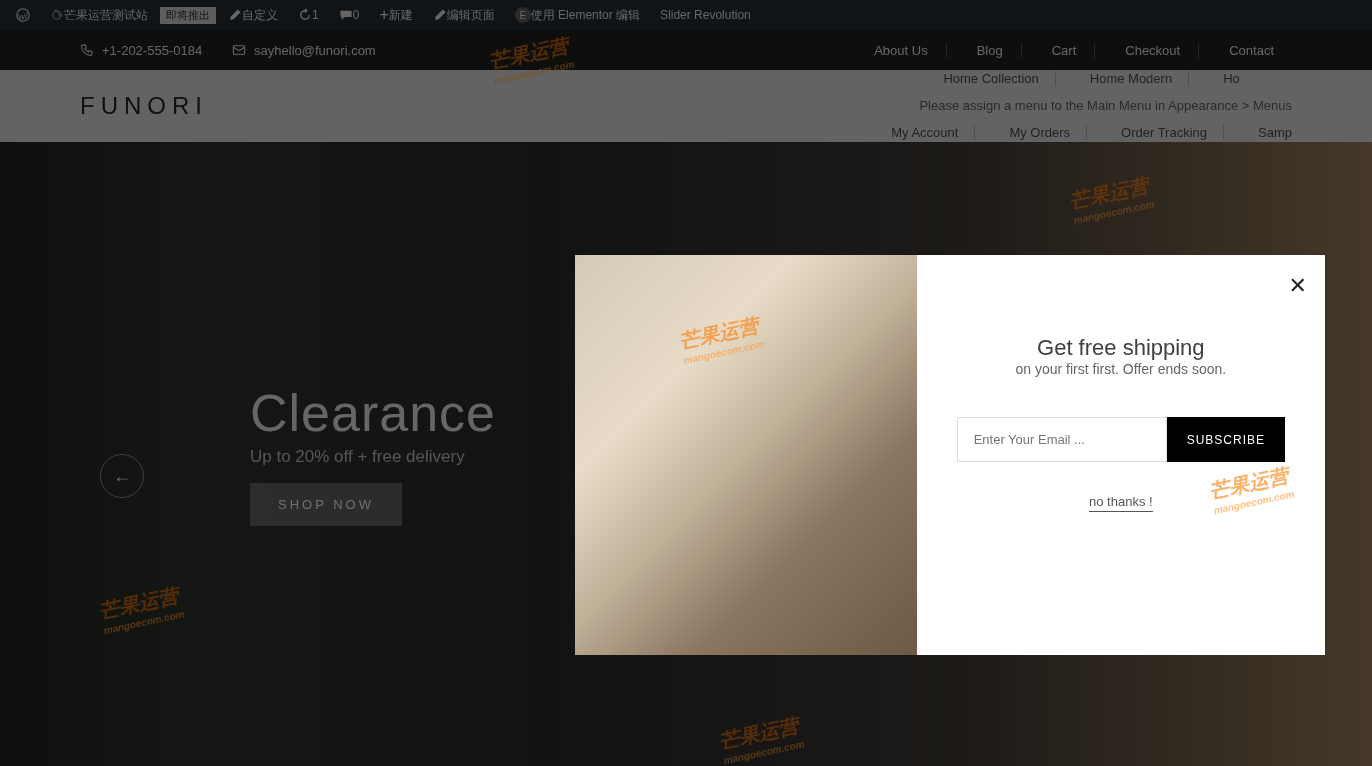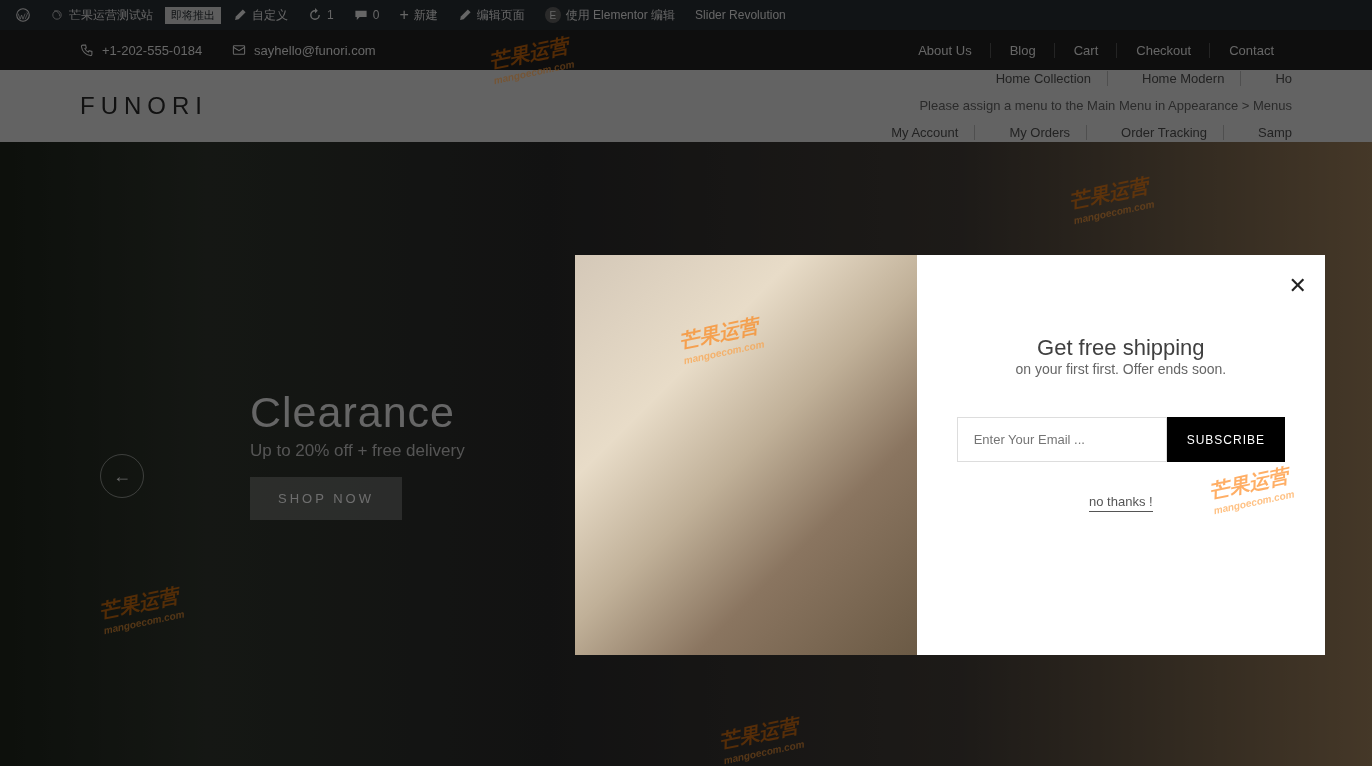--- a/index.html
+++ b/index.html
@@ -1,35 +1,35 @@
 <!DOCTYPE html>
 <html><head>
 <meta charset="utf-8">
 <style>
 *{margin:0;padding:0;box-sizing:border-box;font-family:-apple-system,BlinkMacSystemFont,"Segoe UI",Arial,sans-serif}
 body{width:1372px;height:766px;overflow:hidden;position:relative;background:#1a1a1a}
 .admin-bar{height:30px;background:#23282d;display:flex;align-items:center;padding:0 8px;gap:4px;color:#ccc;font-size:12px}
-.admin-item{display:flex;align-items:center;gap:5px;padding:7px 8px;cursor:pointer;height:100%}
+.admin-item{display:flex;align-items:center;padding:7px 8px;cursor:pointer;height:100%}
 .badge{background:#bbb;color:#23282d;padding:1px 6px;font-size:11px}
 .topbar{height:40px;background:rgba(30,30,30,0.7);display:flex;justify-content:space-between;align-items:center;padding:0 80px;color:#ccc;font-size:13px}
 .topbar-left{display:flex;gap:30px;align-items:center}
 .topbar-left span{display:flex;align-items:center;gap:8px}
-.topbar-right{display:flex;gap:1px;align-items:flex-end}
+.topbar-right{display:flex;gap:12px;align-items:flex-end}
 .topbar-right a{color:#ccc;text-decoration:none;padding:0 18px;border-right:1px solid rgba(255,255,255,0.2)}
 .topbar-right a:last-child{border-right:none}
 .header{height:72px;background:rgba(230,230,230,0.85);display:flex;justify-content:space-between;align-items:center;padding:0 80px}
 .logo{font-size:24px;letter-spacing:6px;color:#222;font-weight:400}
 .header-right{text-align:right;font-size:13px;color:#444}
-.header-menu{display:flex;gap:18px;justify-content:flex-end;margin-bottom:2px}
+.header-menu{display:flex;gap:18px;justify-content:center;margin-bottom:2px}
 .header-menu a{padding:0 16px;border-right:1px solid rgba(0,0,0,0.2);text-decoration:none;color:#444}
 .header-menu a:last-child{border-right:none;padding-right:0}
 .header-msg{margin:12px 0;color:#555}
 .hero{position:absolute;top:142px;left:0;right:0;bottom:0;background:linear-gradient(90deg,#1a2018 0%,#2a2f28 15%,#252525 40%,#3a3530 70%,#8a7050 100%);display:flex;align-items:center;padding-left:250px}
 .hero-content{color:#ddd}
-.hero-title{font-size:43px;font-weight:300;letter-spacing:1px;margin-bottom:4px;color:#ccc}
+.hero-title{font-size:52px;font-weight:300;letter-spacing:1px;margin-bottom:4px;color:#ccc}
 .hero-sub{font-size:17px;color:#aaa;margin-bottom:16px}
 .shop-btn{display:inline-block;padding:14px 28px;background:rgba(200,200,200,0.3);color:#ddd;letter-spacing:3px;font-size:13px;text-decoration:none}
 .nav-arrow{position:absolute;left:100px;top:50%;width:44px;height:44px;border:1px solid rgba(255,255,255,0.4);border-radius:50%;display:flex;align-items:center;justify-content:center;color:#ccc;cursor:pointer;font-size:18px}
 .overlay{position:absolute;inset:0;background:rgba(0,0,0,0.5);z-index:10}
 .modal{position:absolute;left:575px;top:255px;width:750px;height:400px;background:#fff;z-index:20;display:flex}
 .modal-img{width:370px;background:linear-gradient(135deg,#d4c8b8 0%,#e8dcc8 30%,#c0b098 50%,#8a7560 70%,#6b5a45 100%);position:relative}
 .modal-body{flex:1;padding:50px 40px;text-align:center;position:relative}
 .modal-close{position:absolute;top:18px;right:18px;font-size:22px;cursor:pointer;color:#222}
 .modal-title{font-size:22px;color:#404040;margin-top:30px;margin-bottom:0}
 .modal-sub{font-size:14px;color:#666;margin-bottom:40px}

